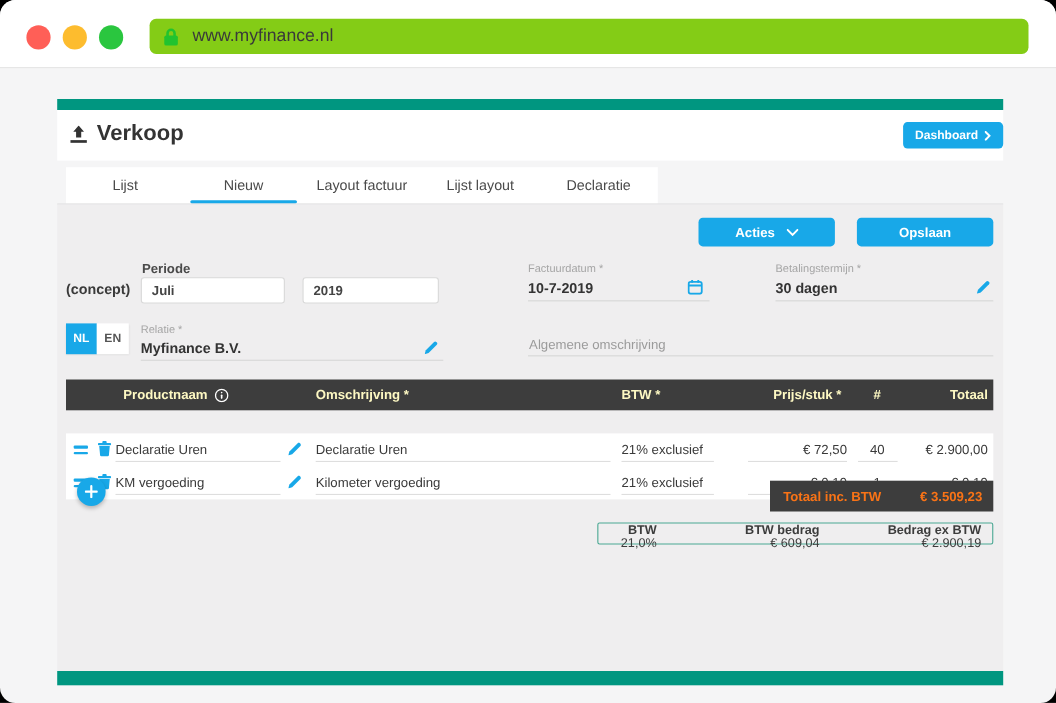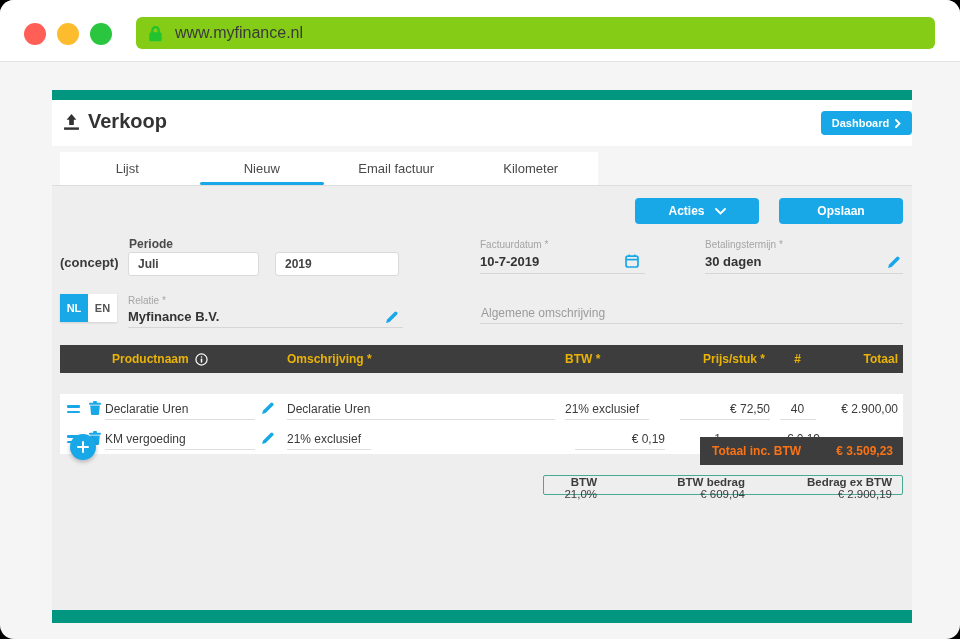--- a/index.html
+++ b/index.html
@@ -45,21 +45,21 @@
   .input-box { position:absolute; height:24px; background:#fff; border:1px solid #d9d9d9; border-radius:3px; font-family:"Liberation Sans",sans-serif; font-size:12px; font-weight:600; color:#444; padding:0 9px; }
 
   .lang { position:absolute; left:60px; top:294px; width:57px; height:28px; display:flex; box-shadow:0 1px 2px rgba(0,0,0,.12); }
   .lang .nl { width:28px; background:#18a8e8; color:#fff; display:flex; align-items:center; justify-content:center; font-size:11px; font-weight:bold; cursor:pointer; }
   .lang .en { width:29px; background:#fff; color:#555; display:flex; align-items:center; justify-content:center; font-size:11px; font-weight:bold; cursor:pointer; }
 
   .placeholder { font-size:12px; color:#9b9b9b; }
 
   
   .grid-cols { display:grid; grid-template-columns:45px 182px 278px 100px 105px 55px 78px; }
-  .thead { position:absolute; left:60px; top:345px; width:843px; height:28px; background:#3d3d3d; color:#eab308; font-size:12px; font-weight:bold; align-items:center; }
+  .thead { position:absolute; left:60px; top:345px; width:843px; height:28px; background:#3d3d3d; color:#fef9c3; font-size:12px; font-weight:bold; align-items:center; }
   .thead > div { display:flex; align-items:center; }
   .th-name { padding-left:7px; gap:6px; }
   .th-right { justify-content:flex-end; padding-right:5px; }
   .th-center { justify-content:center; }
   .tbody { position:absolute; left:60px; top:394px; width:843px; background:#fff; }
   .trow { height:30px; align-items:center; font-size:12px; color:#3a3a3a; }
   .trow > div { display:flex; align-items:center; height:100%; }
   .cell-icons { gap:9px; padding-left:7px; }
   .drag { display:flex; flex-direction:column; gap:3px; cursor:grab; }
   .drag i { display:block; width:13px; height:2.5px; background:#18a8e8; border-radius:1px; }
@@ -116,22 +116,23 @@
       <span>Dashboard</span>
       <svg width="6" height="9" viewBox="0 0 6 9">
           <path d="M1 1l3.5 3.5L1 8" stroke="#fff" stroke-width="1.8" fill="none" stroke-linecap="round"></path>
         </svg>
     </button>
   </div>
 
   <div class="tabs">
     <div class="tab">Lijst</div>
     <div class="tab active">Nieuw</div>
-    <div class="tab">Email factuur</div>
-    <div class="tab">Kilometer</div>
+    <div class="tab">Layout factuur</div>
+    <div class="tab">Lijst layout</div>
+    <div class="tab">Declaratie</div>
   </div>
   <div class="tabs-rule"></div>
 
   <div class="content-bg"></div>
 
   <button class="btn abs acties-btn">
     <span>Acties</span>
     <svg width="11" height="7" viewBox="0 0 11 7">
         <path d="M1 1l4.5 4.5L10 1" stroke="#fff" stroke-width="1.8" fill="none" stroke-linecap="round"></path>
       </svg>
@@ -247,20 +248,23 @@
               <rect x="4" y="0" width="4" height="2.2" rx="1" fill="#18a8e8"></rect>
             </svg>
         </span>
       </div>
       <div class="cell-name">
         <span class="field">KM vergoeding</span>
         <span><svg width="12" height="12" viewBox="0 0 12 12">
               <path fill="#18a8e8" d="M0 12l1.1-3.6L8.6 .9a1.5 1.5 0 0 1 2.1 0l.4.4a1.5 1.5 0 0 1 0 2.1L3.6 10.9 0 12z"></path>
             </svg></span>
       </div>
+      <div class="cell-omschr">
+          <span class="field">Kilometer vergoeding</span>
+        </div>
       <div class="cell-btw">
           <span class="field">21% exclusief</span>
         </div>
       <div class="cell-prijs">
           <span class="field">€ 0,19</span>
         </div>
       <div class="cell-qty">
           <span class="field">1</span>
         </div>
       <div class="cell-tot">€ 0,19</div>

